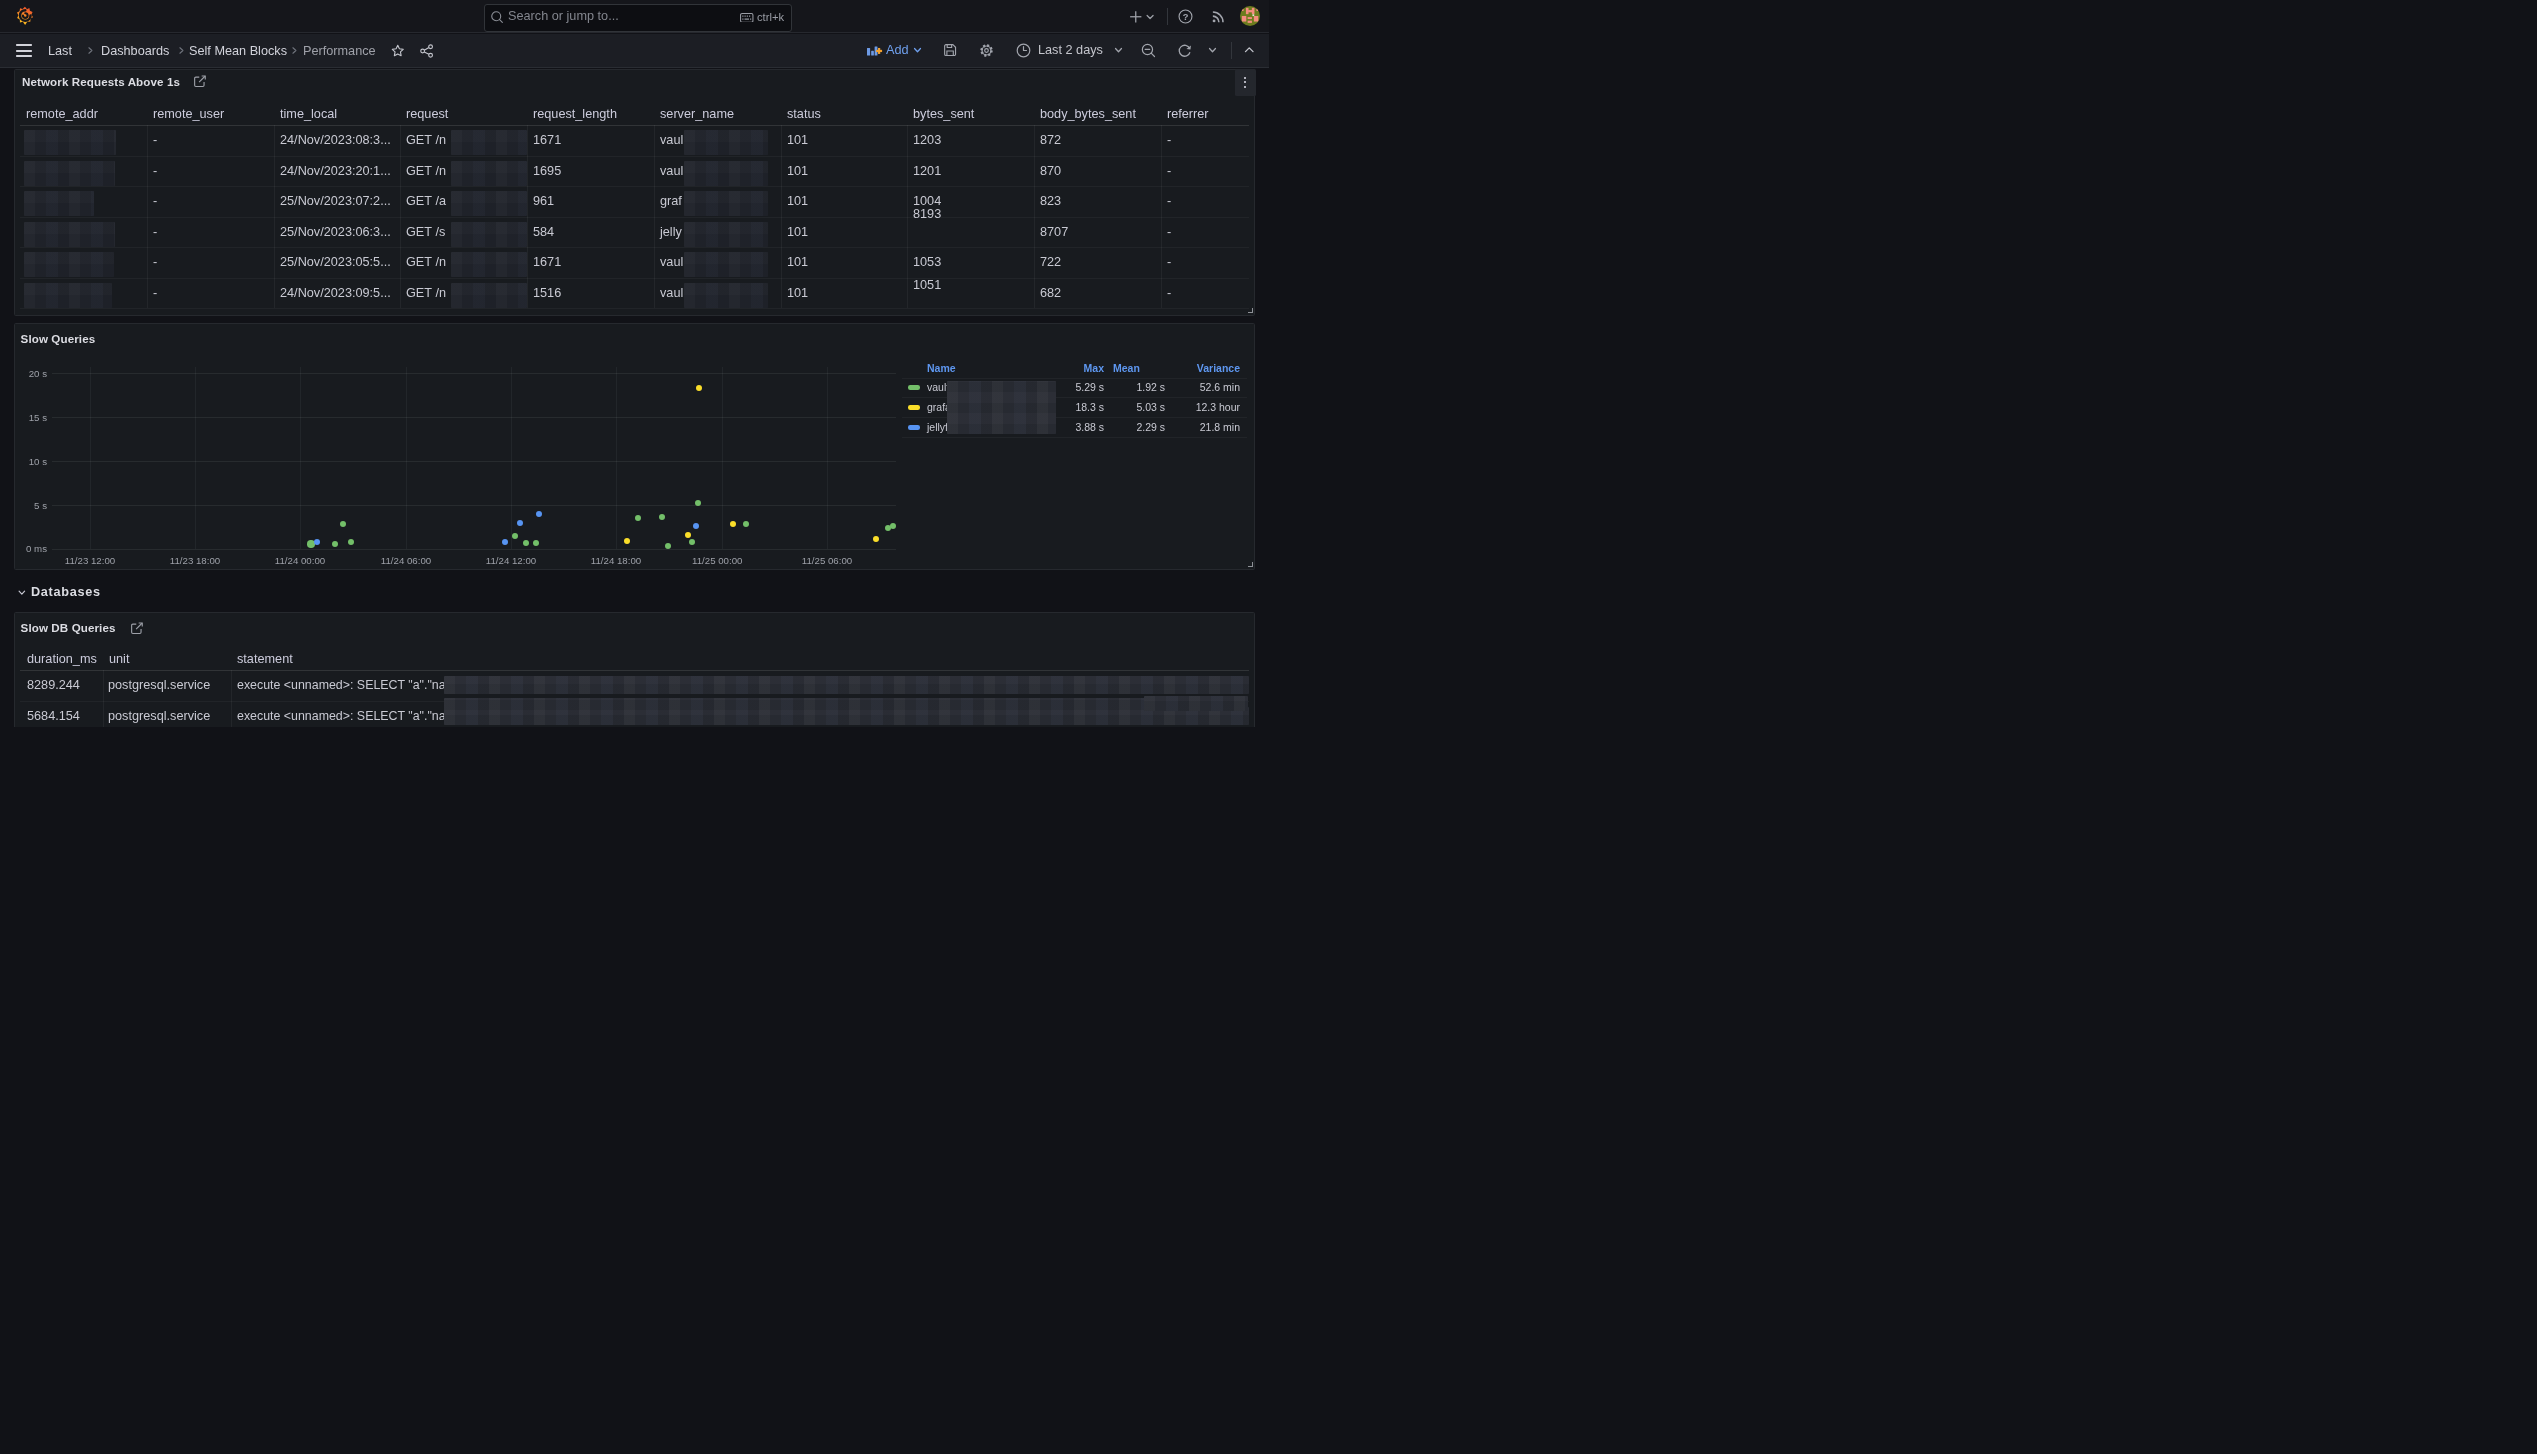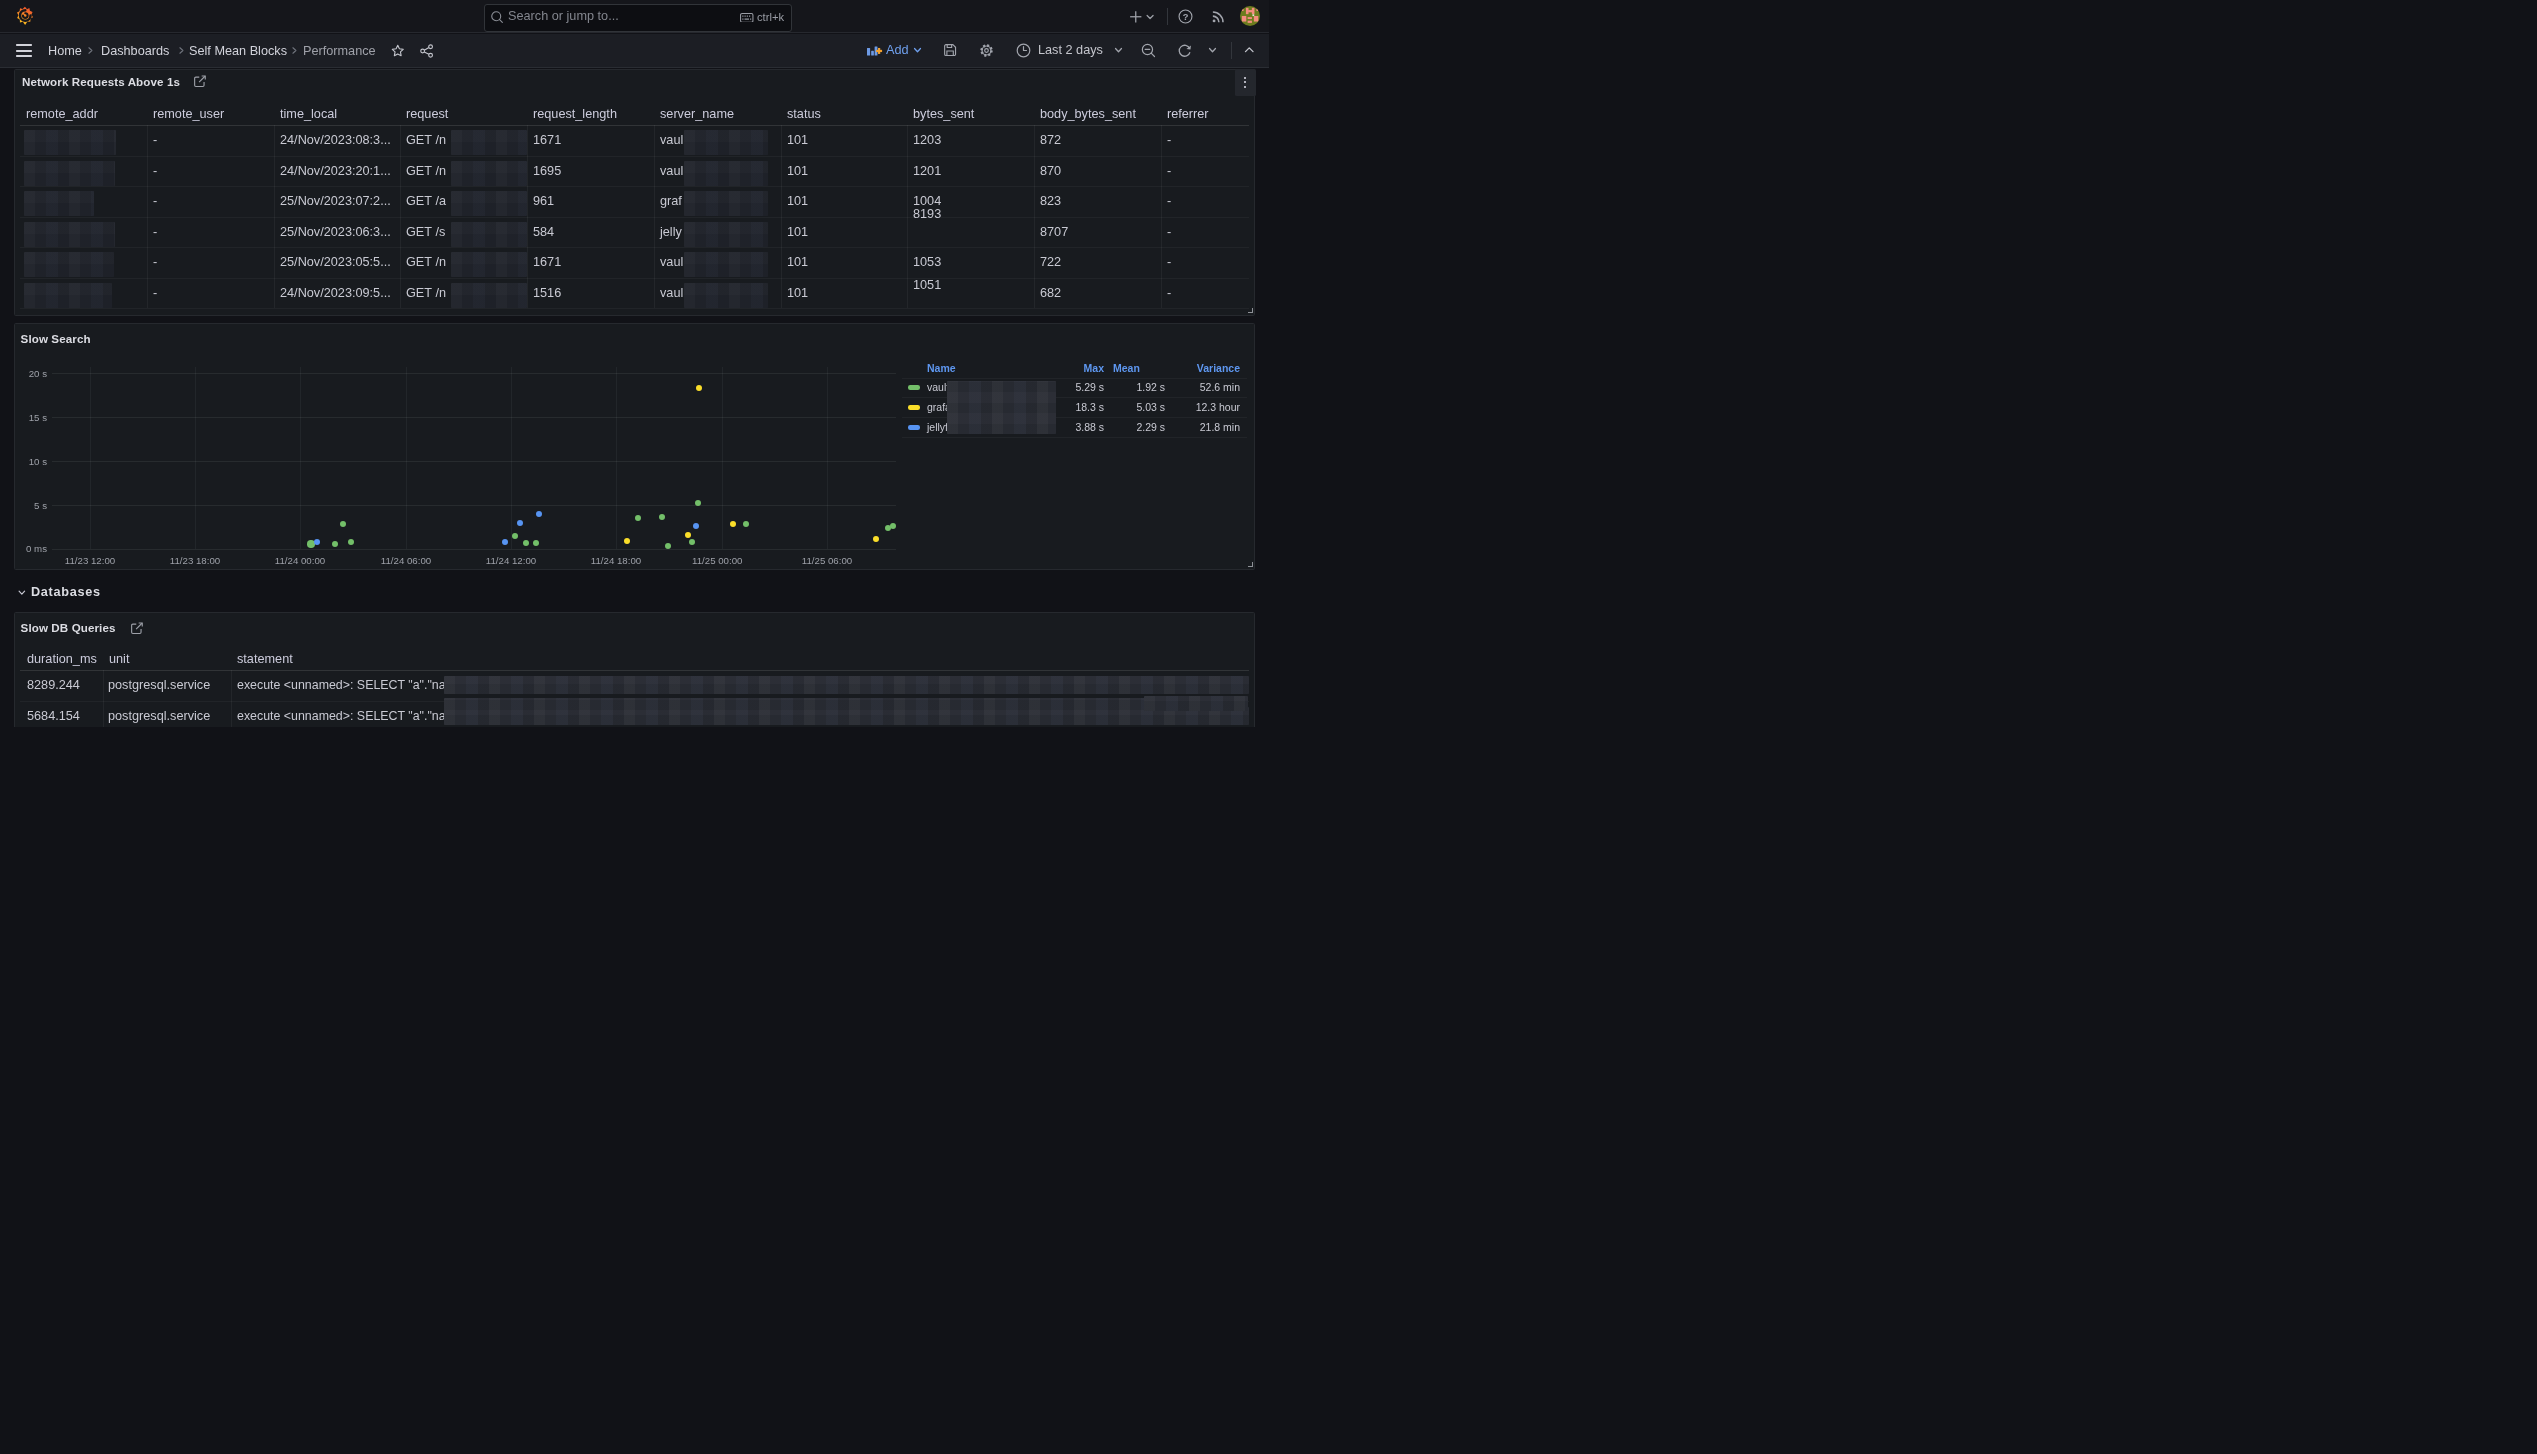--- a/index.html
+++ b/index.html
@@ -112,21 +112,21 @@
 <rect x="10.3" y="15" width="5.8" height="2.6" fill="#f48d80"></rect>
 <rect x="10.3" y="19.8" width="5.8" height="3" fill="#f48d80"></rect>
 <rect x="16.8" y="11.2" width="2.4" height="2.4" fill="#e9e6da"></rect>
 </g>
 </svg>
 
 <div class="a" style="left:16px;top:44px;width:16px;height:1.9px;background:#d2d3da;border-radius:0.7px"></div>
 <div class="a" style="left:16px;top:50px;width:16px;height:1.9px;background:#d2d3da;border-radius:0.7px"></div>
 <div class="a" style="left:16px;top:55px;width:16px;height:1.9px;background:#d2d3da;border-radius:0.7px"></div>
 
-<div class="t crumb" style="left:48px;top:44px">Home</div>
+<div class="t crumb" style="left:48px;top:44px">Last</div>
 <svg class="icon" style="left:87px;top:46px" width="6.7" height="9" viewBox="0 0 9 12">
       <polyline points="2.6,2.3 6.6,6 2.6,9.7" fill="none" stroke="#6f737c" stroke-width="1.5" stroke-linecap="round" stroke-linejoin="round"></polyline>
     </svg>
 <div class="t crumb" style="left:101px;top:44px">Dashboards</div>
 <svg class="icon" style="left:178px;top:46px" width="6.7" height="9" viewBox="0 0 9 12">
       <polyline points="2.6,2.3 6.6,6 2.6,9.7" fill="none" stroke="#6f737c" stroke-width="1.5" stroke-linecap="round" stroke-linejoin="round"></polyline>
     </svg>
 <div class="t crumb" style="left:189px;top:44px">Self Mean Blocks</div>
 <svg class="icon" style="left:291px;top:46px" width="6.7" height="9" viewBox="0 0 9 12">
       <polyline points="2.6,2.3 6.6,6 2.6,9.7" fill="none" stroke="#6f737c" stroke-width="1.5" stroke-linecap="round" stroke-linejoin="round"></polyline>
@@ -306,21 +306,21 @@
       <div class="blr" style="left:684px;top:283px;width:84px;height:25px"></div>
       <div class="t td" style="left:787px;top:286px">101</div>
       <div class="t td" style="left:913px;top:278px">1051</div>
       <div class="t td" style="left:1040px;top:286px">682</div>
       <div class="t td" style="left:1167px;top:286px">-</div>
     </div>
 
 <div class="a" style="left:1248px;top:308px;width:5.2px;height:5.2px;border-right:1.5px solid #8e9197;border-bottom:1.5px solid #8e9197"></div>
 
 <div class="panel" style="left:14.2px;top:323px;width:1241px;height:247px"></div>
-<div class="t ptitle" style="left:20.6px;top:332px">Slow Search</div>
+<div class="t ptitle" style="left:20.6px;top:332px">Slow Queries</div>
 <div id="chart">
       <div class="gh" style="left:52px;top:373px;width:844px"></div>
       <div class="axl" style="left:0px;top:368px;width:47px;text-align:right">20 s</div>
       <div class="gh" style="left:52px;top:417px;width:844px"></div>
       <div class="axl" style="left:0px;top:412px;width:47px;text-align:right">15 s</div>
       <div class="gh" style="left:52px;top:461px;width:844px"></div>
       <div class="axl" style="left:0px;top:456px;width:47px;text-align:right">10 s</div>
       <div class="gh" style="left:52px;top:505px;width:844px"></div>
       <div class="axl" style="left:0px;top:500px;width:47px;text-align:right">5 s</div>
       <div class="gh" style="left:52px;top:549px;width:844px"></div>

